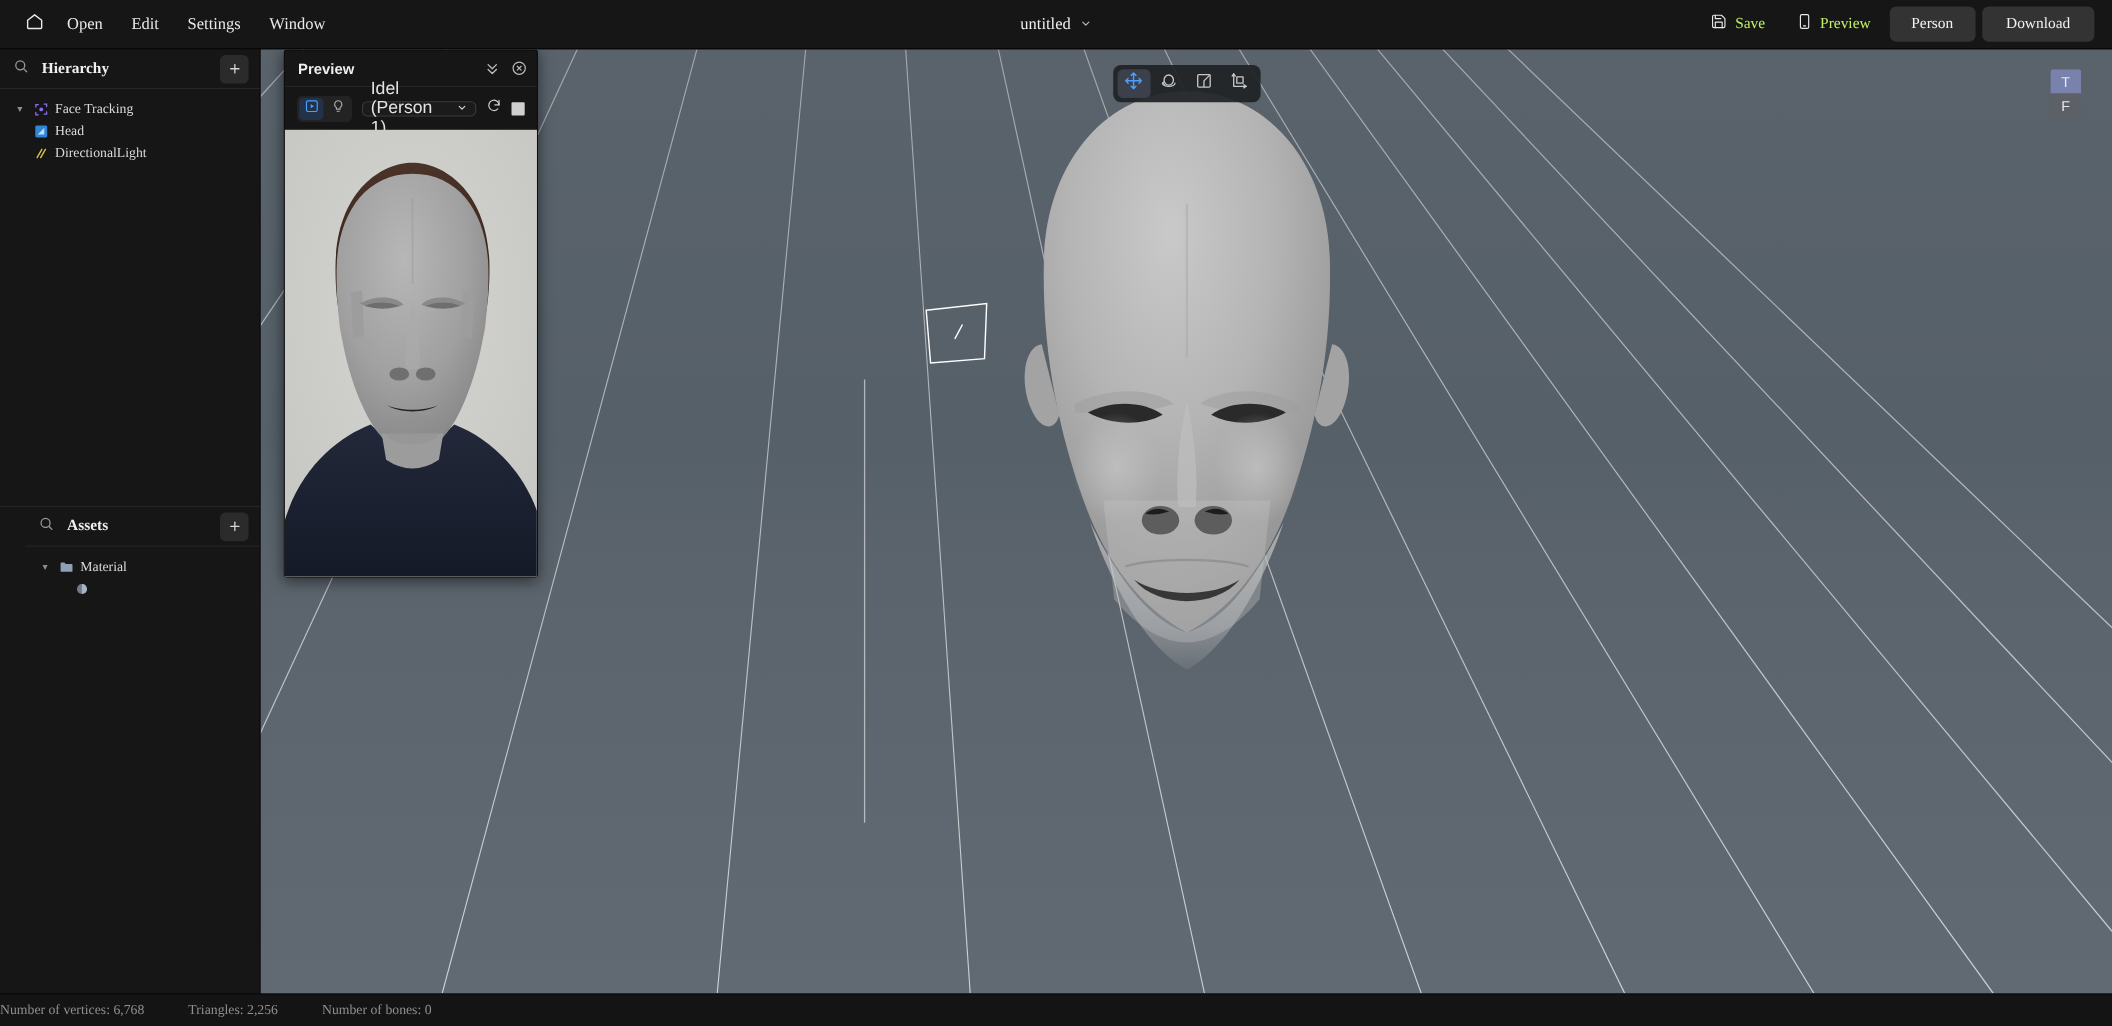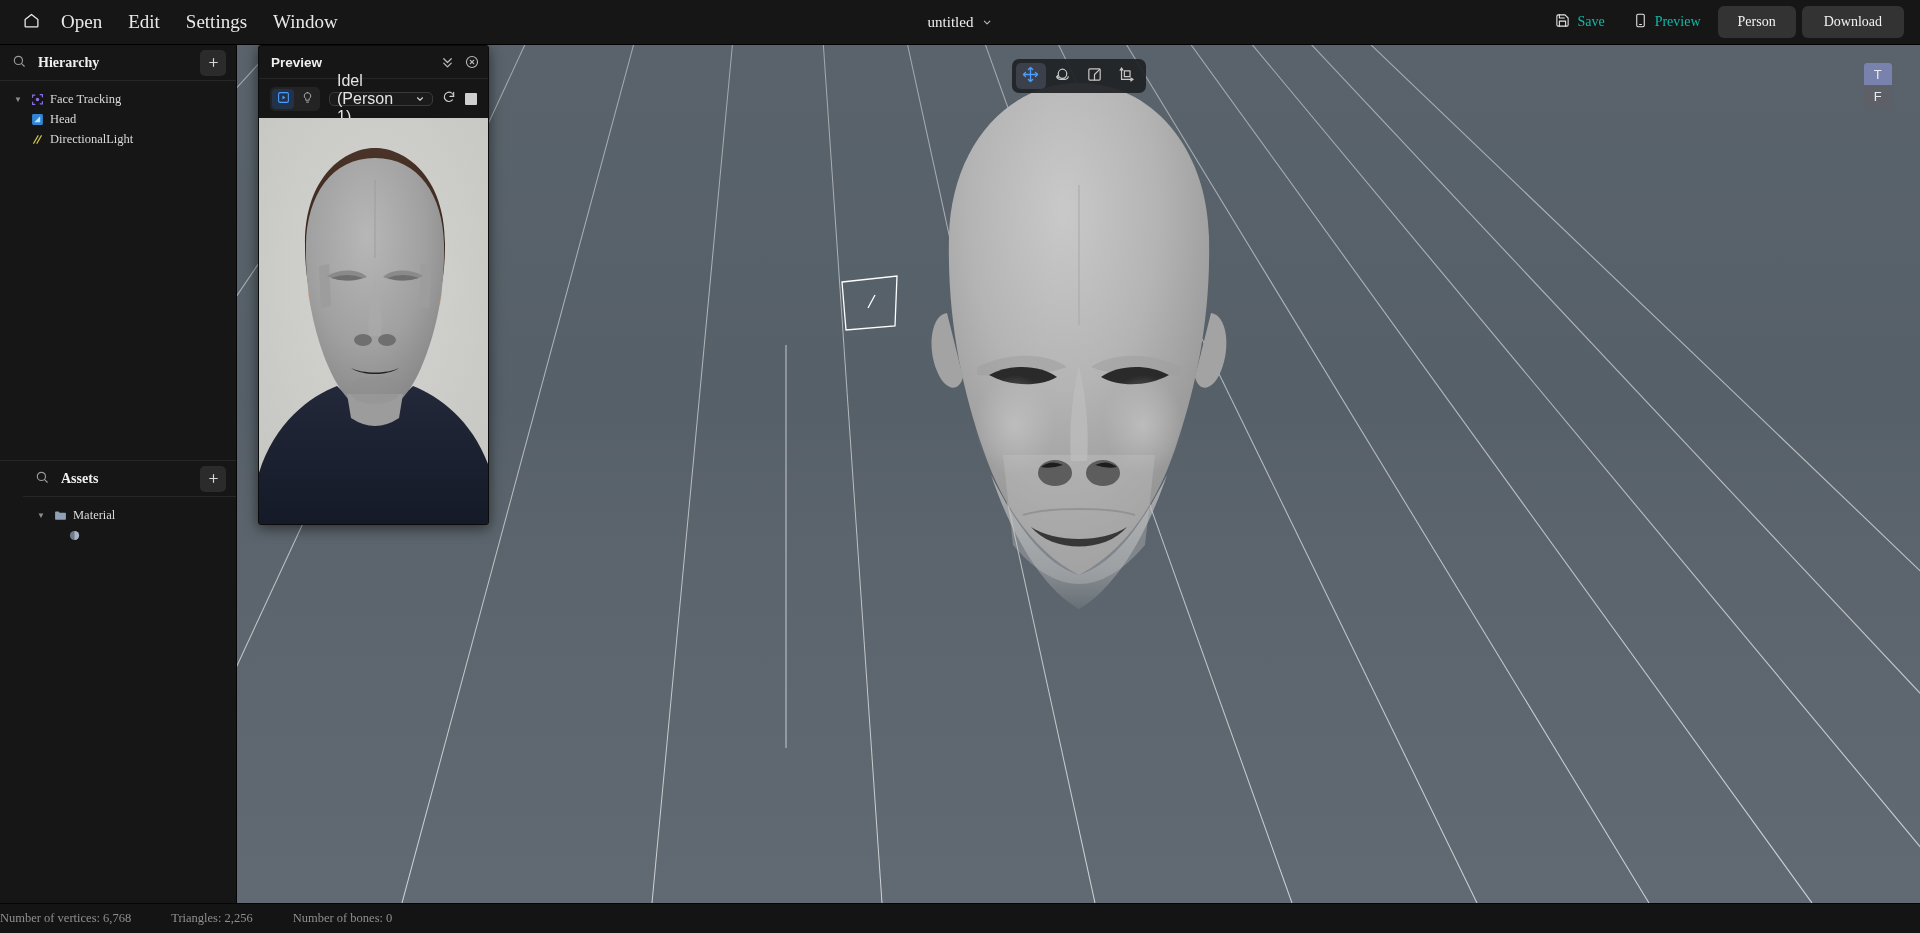--- a/index.html
+++ b/index.html
@@ -17,39 +17,39 @@
     background: #161616;
     display: flex; align-items: center;
     border-bottom: 1px solid #000;
   }
   .topbar-left { display: flex; align-items: center; gap: 0; padding-left: 14px; }
   .home-btn {
     width: 34px; height: 34px; display: flex; align-items: center; justify-content: center;
     border-radius: 5px; cursor: pointer;
   }
   .menu-item {
-    padding: 6px 13px; font-size: 19px; color: #e9e9e9;
+    padding: 6px 13px; font-size: 15px; color: #e9e9e9;
     font-family: "Liberation Serif", serif;
     border-radius: 4px; cursor: pointer; white-space: nowrap;
   }
 
   .topbar-center {
     position: absolute; left: 50%; top: 0; height: 45px; transform: translateX(-50%);
     display: flex; align-items: center; gap: 8px; cursor: pointer;
     padding: 0 10px; border-radius: 4px;
   }
   .doc-title { font-size: 15px; color: #efefef; font-family: "Liberation Serif", serif; }
 
   .topbar-right {
     margin-left: auto; display: flex; align-items: center; gap: 6px; padding-right: 16px;
   }
   .tb-action {
     display: flex; align-items: center; gap: 7px;
     padding: 7px 11px; border-radius: 5px; cursor: pointer;
-    font-size: 14px; color: #14b8a6; font-family: "Liberation Serif", serif;
+    font-size: 14px; color: #bef264; font-family: "Liberation Serif", serif;
   }
   .tb-btn {
     padding: 8px 20px; border-radius: 6px; background: #333333;
     font-size: 14px; color: #f2f2f2; cursor: pointer;
     font-family: "Liberation Serif", serif; border: none;
   }
   .tb-btn.dl { padding: 8px 22px; text-align: center; }
 
   
   .body-row { flex: 1; display: flex; min-height: 0; position: relative; border-radius: 13px; }

